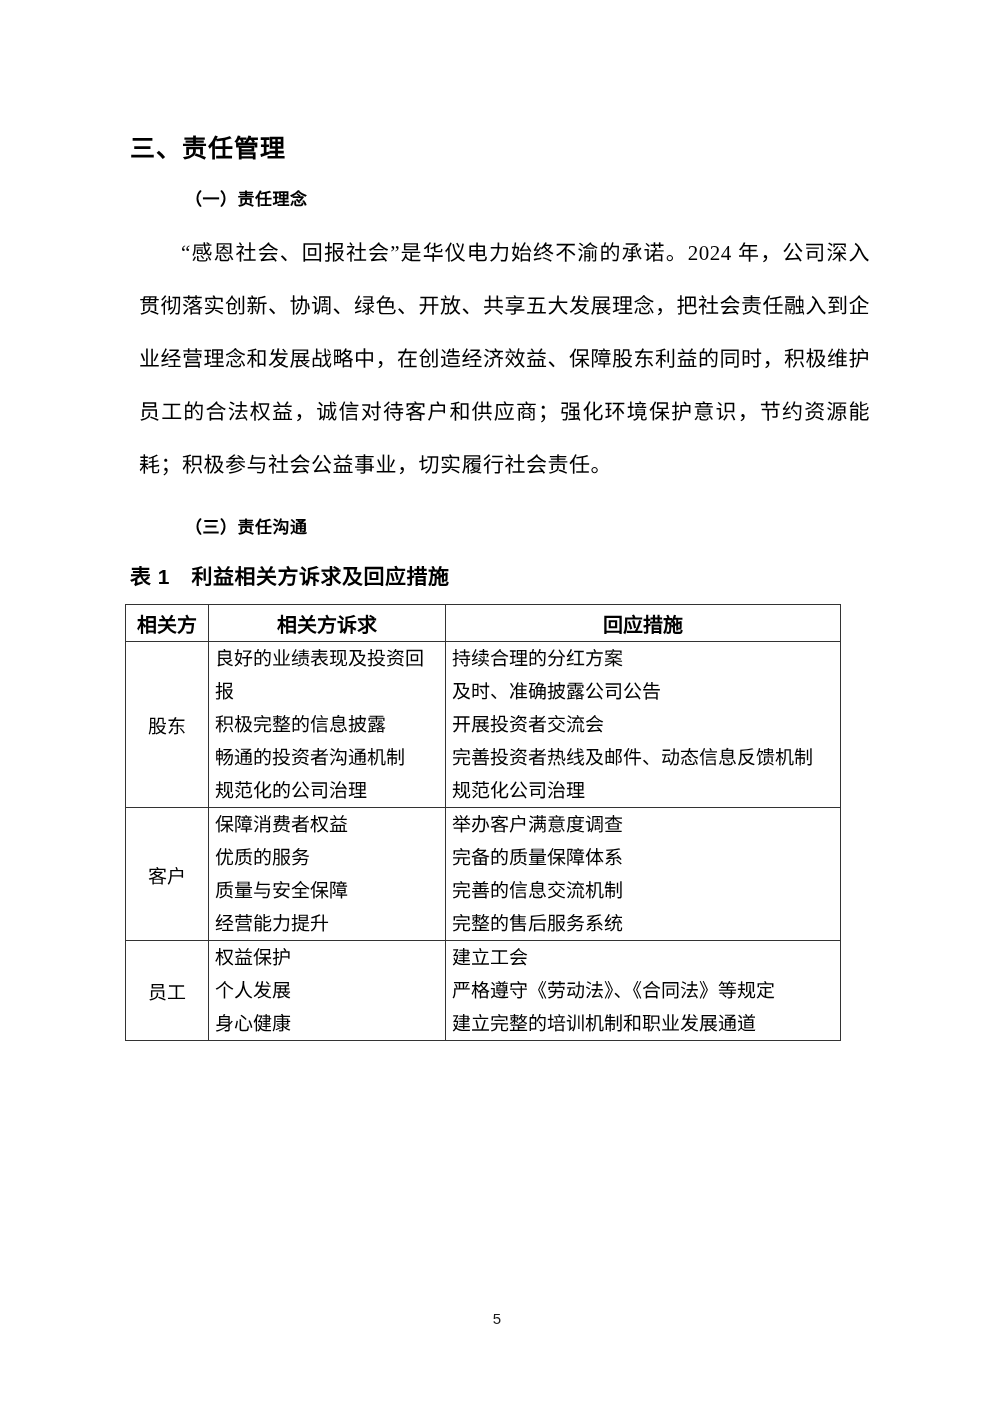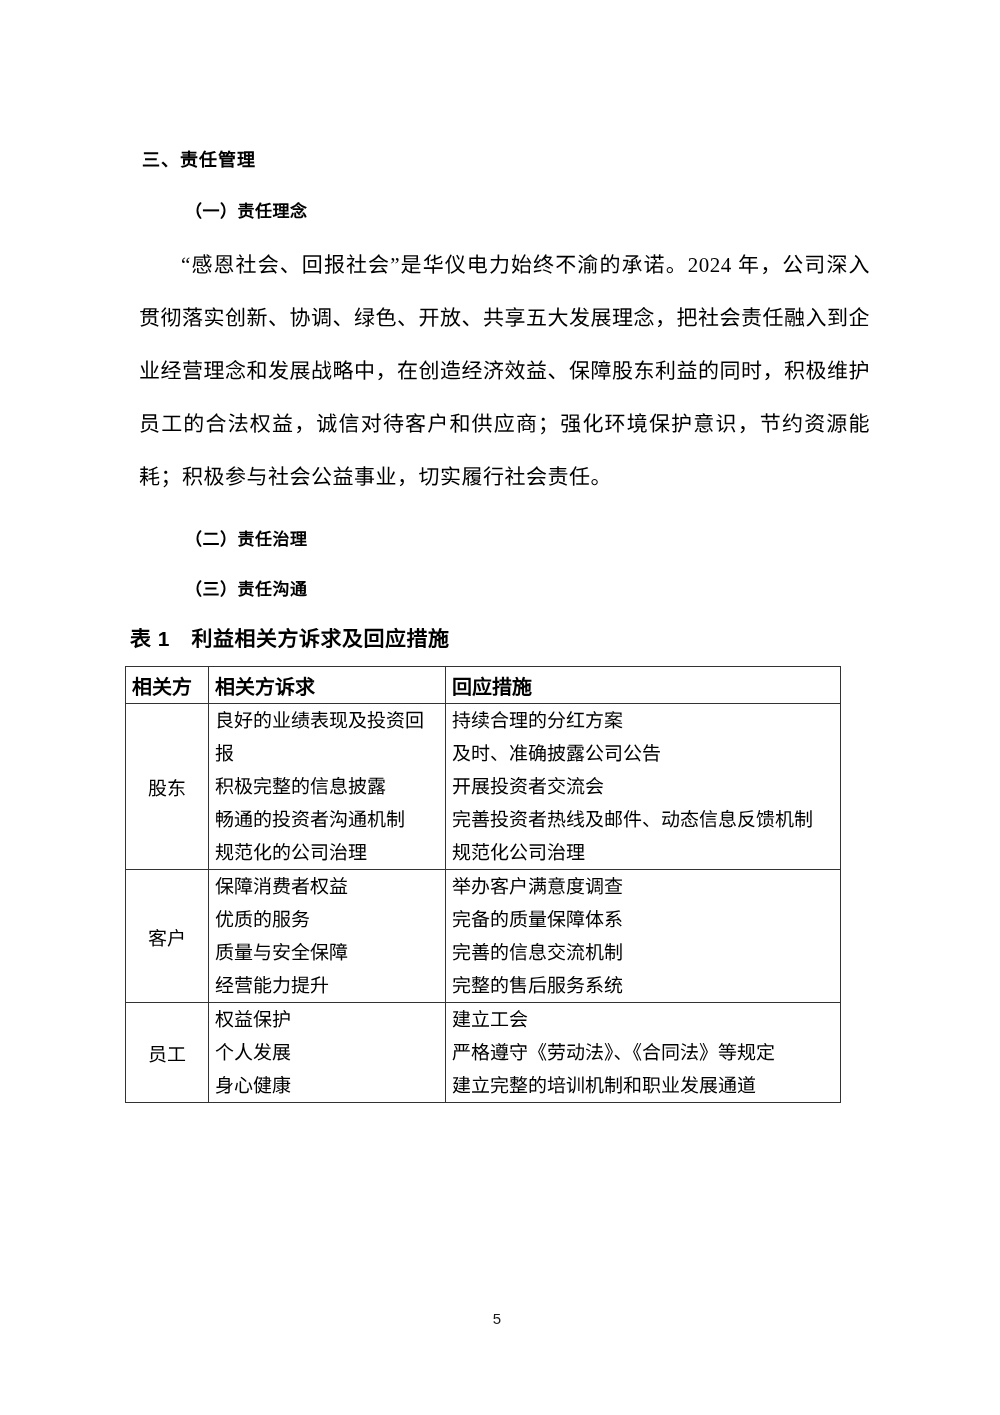--- a/index.html
+++ b/index.html
@@ -14,23 +14,23 @@
     margin: 0 auto;
     background: #ffffff;
     box-sizing: border-box;
     padding: 132px 130px 0 130px;
     color: #000000;
     font-family: "Liberation Serif", "DejaVu Serif", serif;
   }
   .h1 {
     font-family: "Liberation Sans", "DejaVu Sans", sans-serif;
     font-weight: bold;
-    font-size: 18px;
+    font-size: 25px;
     line-height: 32px;
-    margin: 12px;
+    margin: 0;
     letter-spacing: 1px;
   }
   .h2 {
     font-family: "Liberation Sans", "DejaVu Sans", sans-serif;
     font-weight: bold;
     font-size: 17px;
     line-height: 28px;
     margin: 22px 0 0 55px;
     letter-spacing: 0.5px;
   }
@@ -63,21 +63,21 @@
   .stakeholder-table td {
     border: 1px solid #333333;
     padding: 0 6px;
     vertical-align: middle;
   }
   .stakeholder-table th {
     font-family: "Liberation Sans", "DejaVu Sans", sans-serif;
     font-weight: bold;
     font-size: 20px;
     height: 36px;
-    text-align: left;
+    text-align: center;
   }
   .stakeholder-table td {
     font-size: 19px;
     text-align: center;
   }
   .stakeholder-table td .cell-line {
     line-height: 33px;
     text-align: left;
   }
   .stakeholder-cell {
@@ -99,21 +99,20 @@
 <body>
 
 <div class="page">
 
   <div class="h1">三、责任管理</div>
 
   <div class="h2">（一）责任理念</div>
 
   <p class="para">“感恩社会、回报社会”是华仪电力始终不渝的承诺。2024 年，公司深入贯彻落实创新、协调、绿色、开放、共享五大发展理念，把社会责任融入到企业经营理念和发展战略中，在创造经济效益、保障股东利益的同时，积极维护员工的合法权益，诚信对待客户和供应商；强化环境保护意识，节约资源能耗；积极参与社会公益事业，切实履行社会责任。</p>
 
-  <div class="h2">（二）责任治理</div>
 
 
   <div class="h2">（三）责任沟通</div>
 
   <div class="table-title">表 1　利益相关方诉求及回应措施</div>
 
   <table class="stakeholder-table">
     <colgroup>
       <col class="c1">
         <col class="c2">

